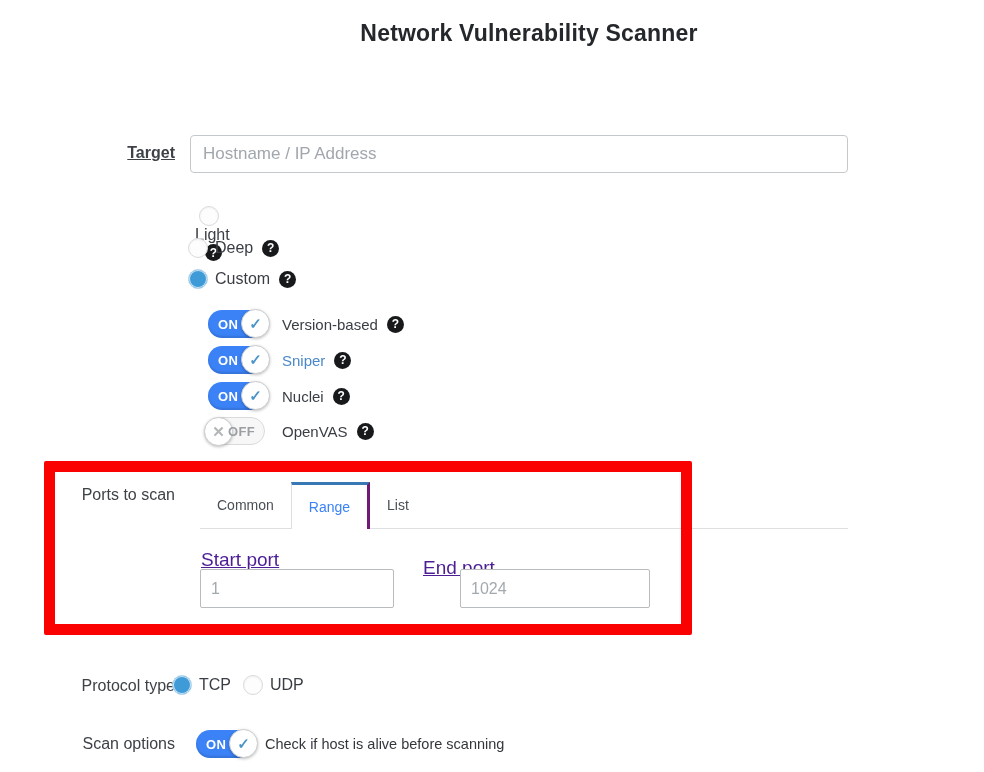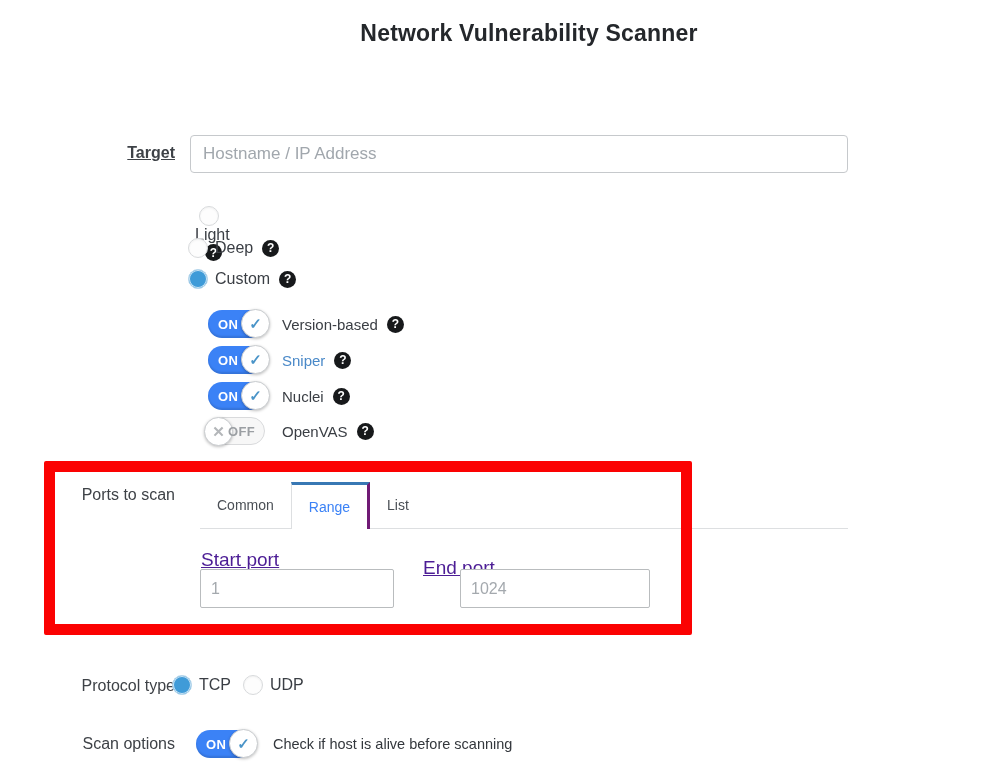--- a/index.html
+++ b/index.html
@@ -88,21 +88,21 @@
     border:1px solid #b9bcbe; border-radius:2px; padding:0 10px;
     font-family:"Liberation Sans", sans-serif; font-size:16px; color:#3e4248; outline:none;
   }
   .port-input::placeholder { color:#a4a9ae; opacity:1; }
   
   .annotation-rect {
     position:absolute; left:44px; top:461px; width:648px; height:174px;
     border:11px solid #fb0202; border-radius:2px;
     pointer-events:none; z-index:10;
   }
-  .scan-note { font-size:14.5px; color:#33373c; margin-left:20px; }
+  .scan-note { font-size:14.5px; color:#33373c; margin-left:12px; }
 </style>
 </head>
 <body>
 
 <div class="canvas">
 
   <h1 class="title">Network Vulnerability Scanner</h1>
 
   <label class="row-label bold" style="top:144px;">Target</label>
   <input class="target-input" type="text" placeholder="Hostname / IP Address" style="">

